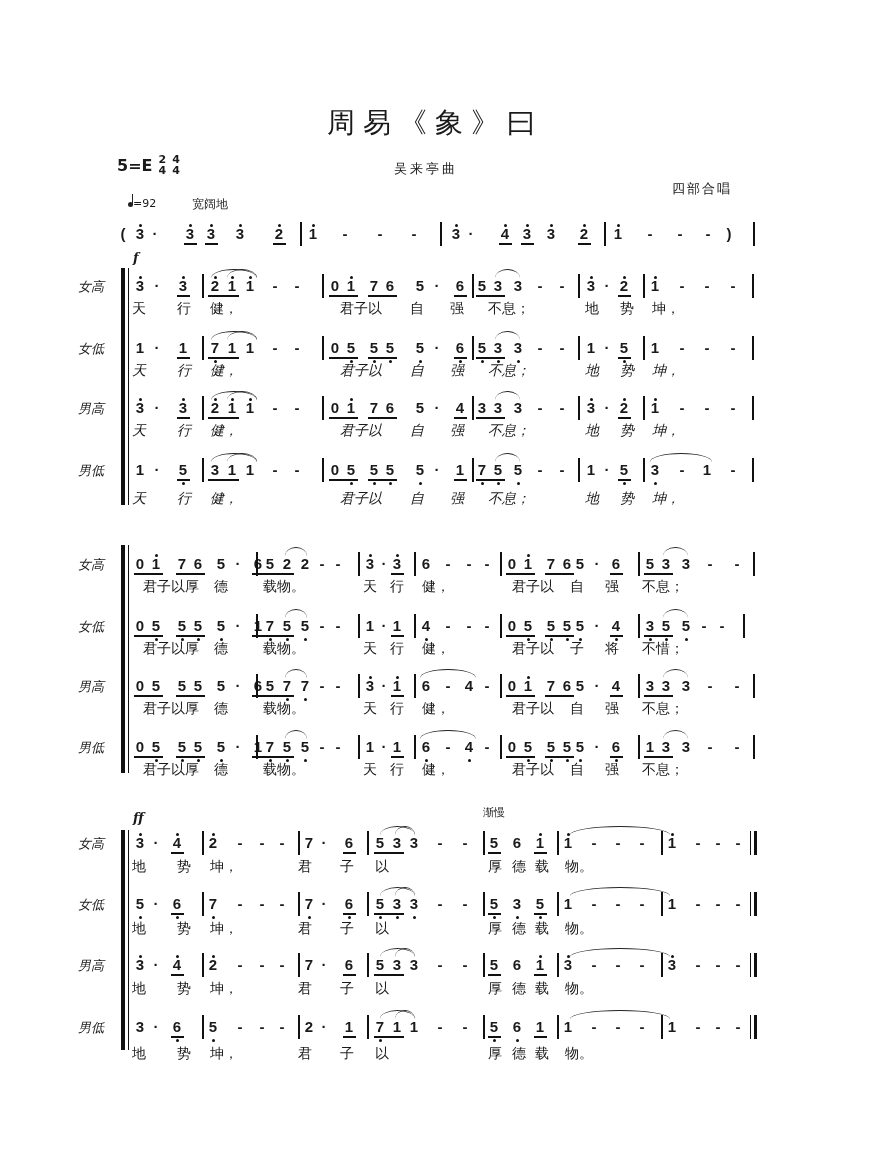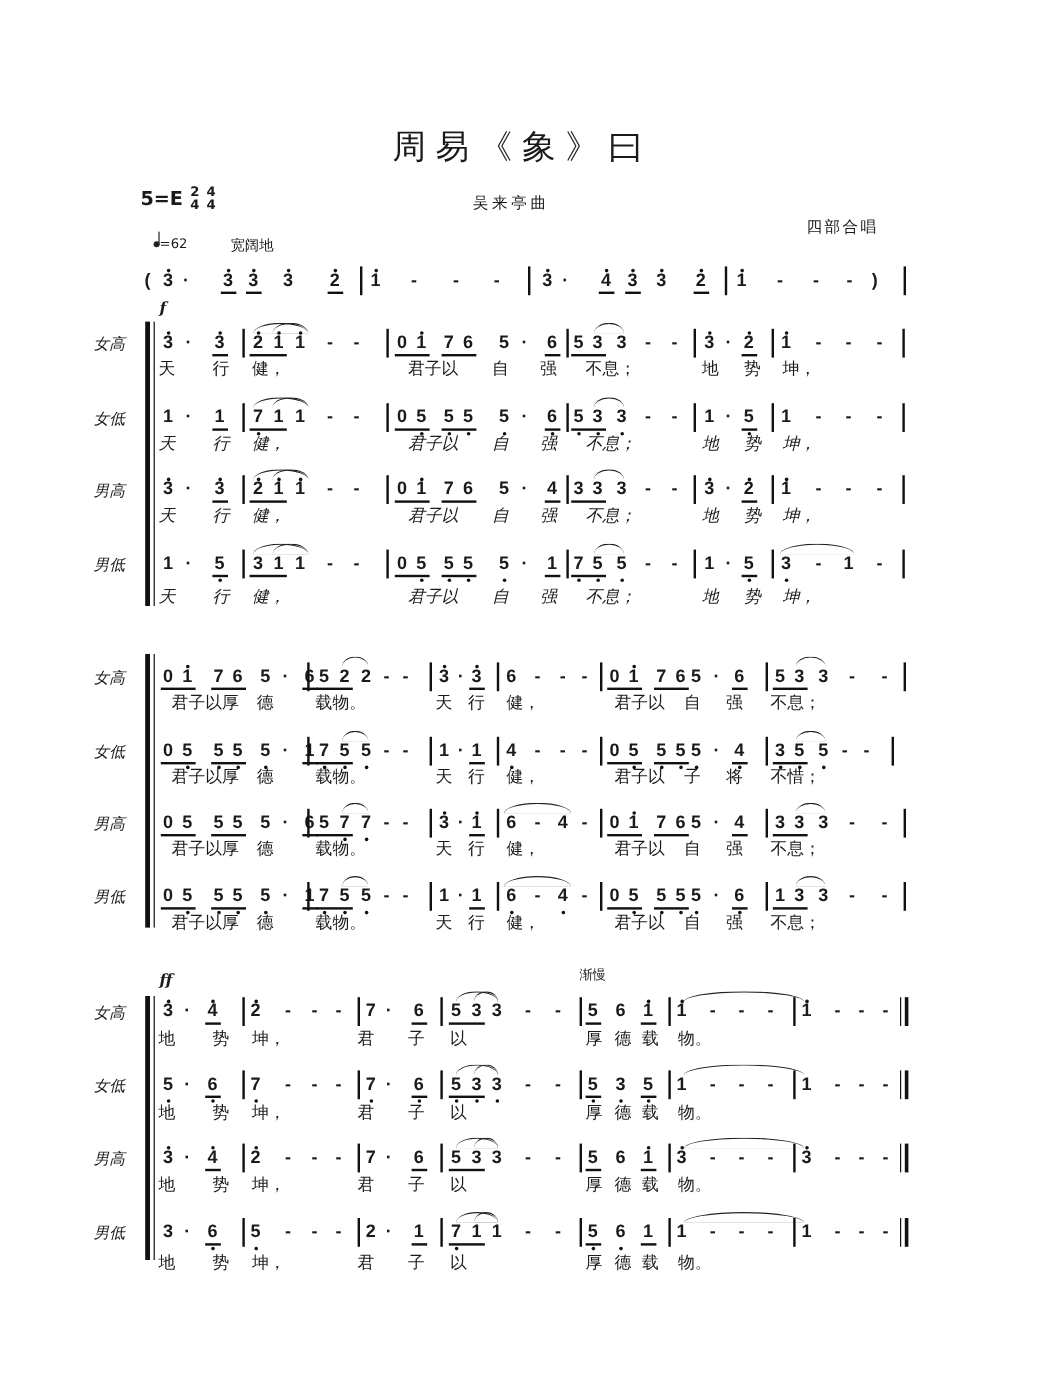--- a/index.html
+++ b/index.html
@@ -41,21 +41,21 @@
       <span>4</span>
     </span>
   <span class="frac">
       <span>4</span>
       <span>4</span>
     </span>
 </div>
 
 <div class="abs subtitle">吴来亭曲</div>
 <div class="abs composer">四部合唱</div>
-<div class="abs tempo"><span class="tempo-note"></span><span>=62</span></div>
+<div class="abs tempo"><span class="tempo-note"></span><span>=92</span></div>
 <div class="abs expr">宽阔地</div>
 
 <div id="score">
     <div class="n" style="left: 116px; top: 223px;">(</div>
     <div class="n" style="left: 133px; top: 223px;">3</div>
     <div class="dot-above" style="left: 138.5px; top: 224px;"></div>
     <div class="n" style="left: 148px; top: 223px;">·</div>
     <div class="n" style="left: 183px; top: 223px;">3</div>
     <div class="dot-above" style="left: 188.5px; top: 224px;"></div>
     <div class="u" style="left: 184px; width: 13px; top: 243px;"></div>

